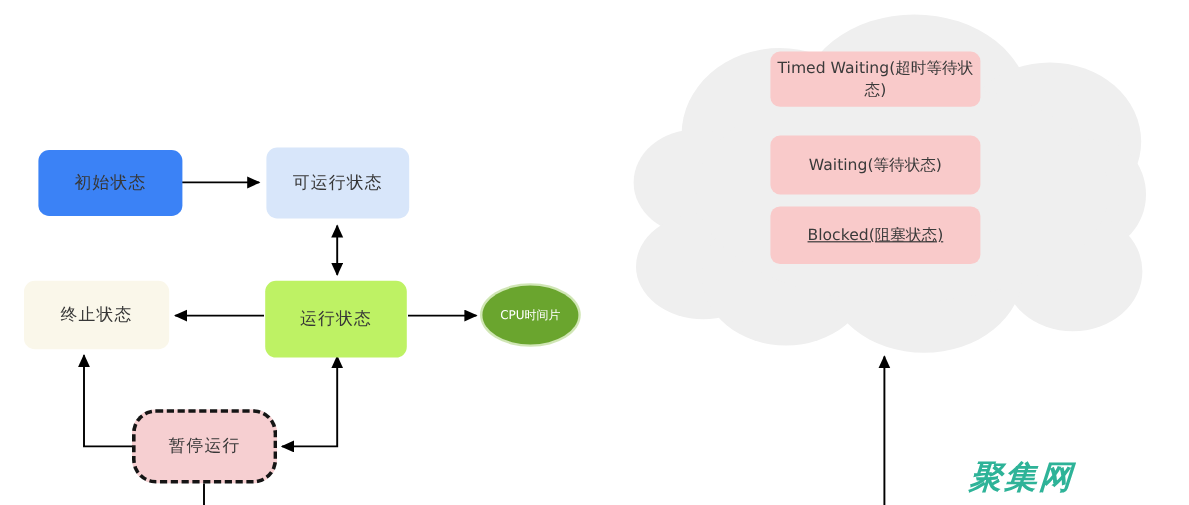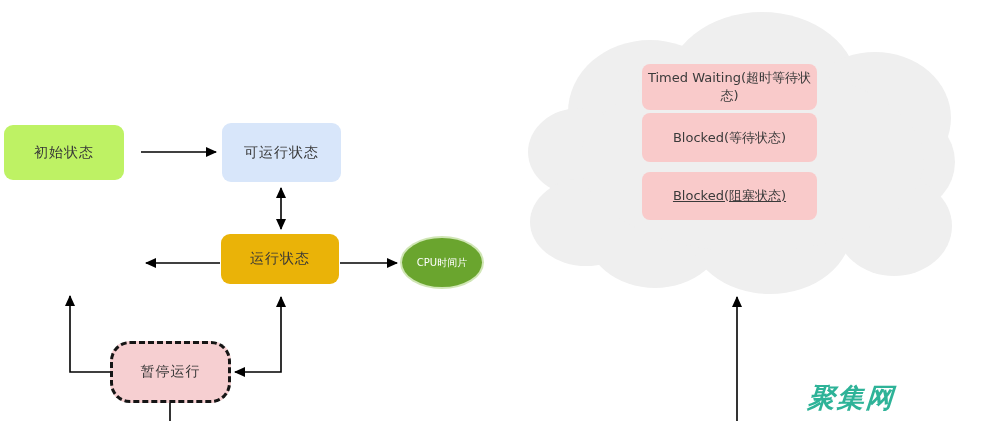--- a/index.html
+++ b/index.html
@@ -21,24 +21,24 @@
     display: flex;
     align-items: center;
     justify-content: center;
     border-radius: 9px;
     font-size: 14px;
     color: #373737;
     letter-spacing: 1px;
     box-sizing: border-box;
     text-align: center;
   }
-  .node-initial    { left: 4px;  top: 125px; width: 120px; height: 55px; background: #bef264; text-align: center; }
+  .node-initial    { left: 32px;  top: 125px; width: 120px; height: 55px; background: #3b82f6; text-align: center; }
   .node-runnable   { left: 222px; top: 123px; width: 119px; height: 59px; background: #d8e6fa; }
   .node-terminated { left: 20px;  top: 234px; width: 121px; height: 57px; background: #faf7ea; }
-  .node-running    { left: 221px; top: 234px; width: 118px; height: 50px; background: #eab308; }
+  .node-running    { left: 221px; top: 234px; width: 118px; height: 64px; background: #bef264; }
   .node-paused     {
     left: 110px; top: 341px; width: 121px; height: 62px;
     background: #f6cfd1;
     border: 3px dashed #151515;
     border-radius: 20px;
   }
   .node-cpu {
     left: 402px; top: 238px; width: 80px; height: 49px;
     background: #6aa52e;
     border-radius: 50%;
@@ -53,21 +53,21 @@
     width: 175px;
     background: #f9caca;
     border-radius: 8px;
     display: flex;
     align-items: center;
     justify-content: center;
     font-size: 13px;
     color: #3a3a3a;
     text-align: center;
   }
-  .cloud-state-0 { top: 64px;  height: 46px; }
+  .cloud-state-0 { top: 43px;  height: 46px; }
   .cloud-state-1 { top: 113px; height: 49px; }
   .cloud-state-2 { top: 172px; height: 48px; text-decoration: underline; }
   .watermark {
     position: absolute;
     left: 808px;
     top: 380px;
     font-size: 27px;
     font-weight: 800;
     font-style: italic;
     letter-spacing: 2px;
@@ -119,38 +119,41 @@
   </svg>
 
   <div class="node node-initial">
     <span>初始状态</span>
   </div>
 
   <div class="node node-runnable">
     <span>可运行状态</span>
   </div>
 
+  <div class="node node-terminated">
+    <span>终止状态</span>
+  </div>
 
   <div class="node node-running">
     <span>运行状态</span>
   </div>
 
   <div class="node node-paused">
     <span>暂停运行</span>
   </div>
 
   <div class="node node-cpu">
     <span>CPU时间片</span>
   </div>
 
   <div class="cloud-state cloud-state-0">
     <span>Timed Waiting(超时等待状态)</span>
   </div>
   <div class="cloud-state cloud-state-1">
-    <span>Blocked(等待状态)</span>
+    <span>Waiting(等待状态)</span>
   </div>
   <div class="cloud-state cloud-state-2">
     <span>Blocked(阻塞状态)</span>
   </div>
 
   <div class="watermark">聚集网</div>
 
 </div>
 
 </body></html>

